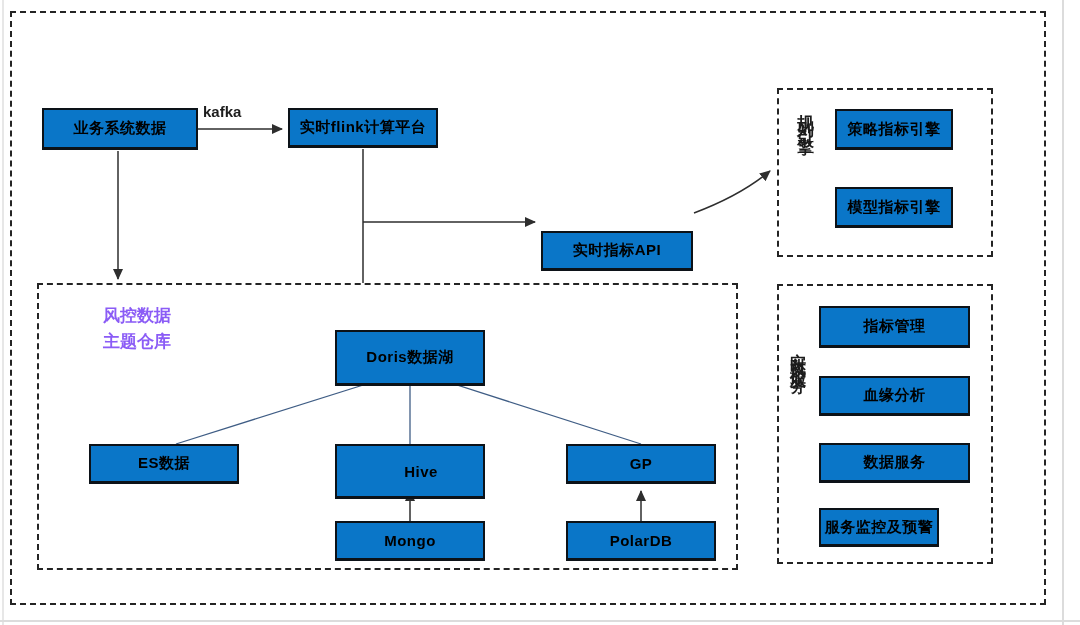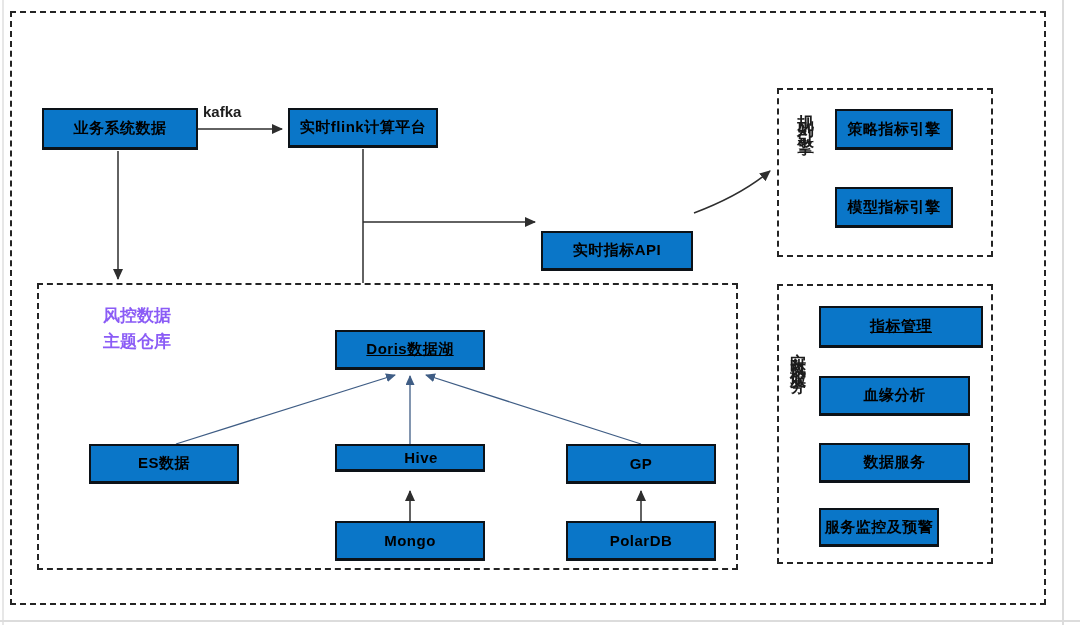--- a/index.html
+++ b/index.html
@@ -62,27 +62,27 @@
       <div class="group" style="left: 37px; top: 283px; width: 701px; height: 287px;"></div>
       <div class="group" style="left: 777px; top: 284px; width: 216px; height: 280px;"></div>
       <div class="vlabel service" style="left: 787px; top: 340px;">实时风控服务</div>
     </div>
   <div id="nodes">
       <div class="node" style="left: 42px; top: 108px; width: 156px; height: 42px;">业务系统数据</div>
       <div class="node" style="left: 288px; top: 108px; width: 150px; height: 40px;">实时flink计算平台</div>
       <div class="node" style="left: 541px; top: 203px; width: 152px; height: 40px; margin-top: 28px;">实时指标API</div>
       <div class="node" style="left: 835px; top: 109px; width: 118px; height: 41px;">策略指标引擎</div>
       <div class="node" style="left: 835px; top: 187px; width: 118px; height: 41px;">模型指标引擎</div>
-      <div class="node" style="left: 335px; top: 330px; width: 150px; height: 40px; text-decoration: underline;">Doris数据湖</div>
+      <div class="node" style="left: 335px; top: 330px; width: 150px; height: 56px;">Doris数据湖</div>
       <div class="node" style="left: 89px; top: 444px; width: 150px; height: 40px;">ES数据</div>
-      <div class="node" style="left: 335px; top: 444px; width: 150px; height: 28px; padding-left: 22px;">Hive</div>
+      <div class="node" style="left: 335px; top: 444px; width: 150px; height: 55px; padding-left: 22px;">Hive</div>
       <div class="node" style="left: 566px; top: 444px; width: 150px; height: 40px;">GP</div>
       <div class="node" style="left: 335px; top: 521px; width: 150px; height: 40px;">Mongo</div>
       <div class="node" style="left: 566px; top: 521px; width: 150px; height: 40px;">PolarDB</div>
-      <div class="node" style="left: 819px; top: 306px; width: 164px; height: 42px; text-decoration: underline;">指标管理</div>
+      <div class="node" style="left: 819px; top: 306px; width: 151px; height: 42px;">指标管理</div>
       <div class="node" style="left: 819px; top: 376px; width: 151px; height: 40px;">血缘分析</div>
       <div class="node" style="left: 819px; top: 443px; width: 151px; height: 40px;">数据服务</div>
       <div class="node" style="left: 819px; top: 508px; width: 120px; height: 39px;">服务监控及预警</div>
     </div>
   <div id="labels">
       <div class="flabel kafka" style="left: 203px; top: 103px; width: 80px;">kafka</div>
       <div class="flabel wh-title" style="left: 103px; top: 303px; width: 120px;">风控数据
 主题仓库</div>
     </div>
 

